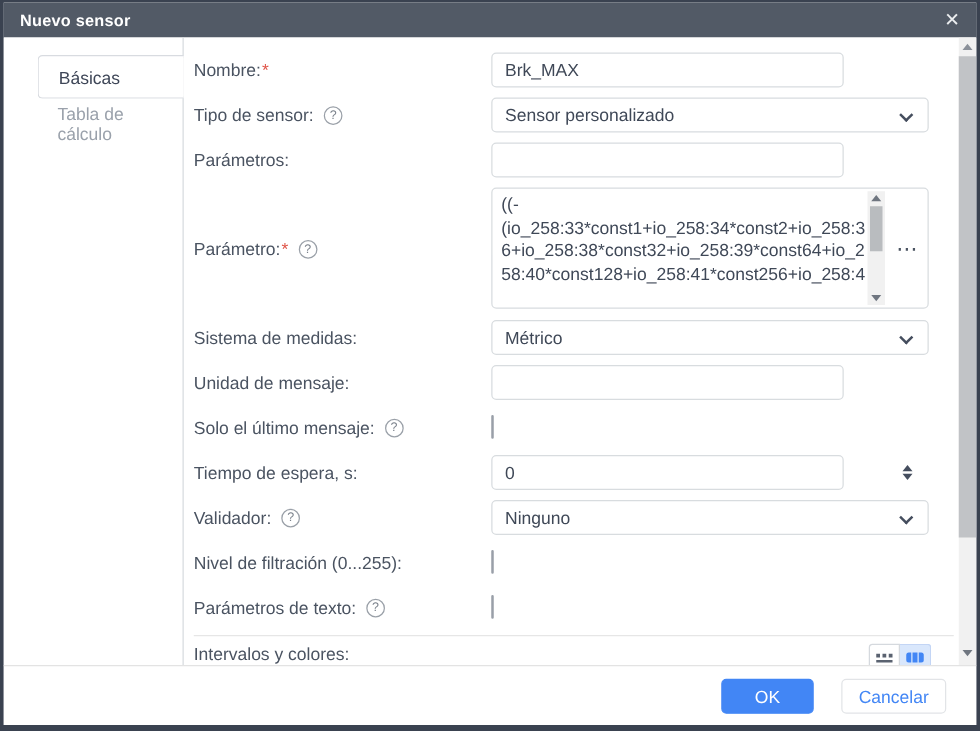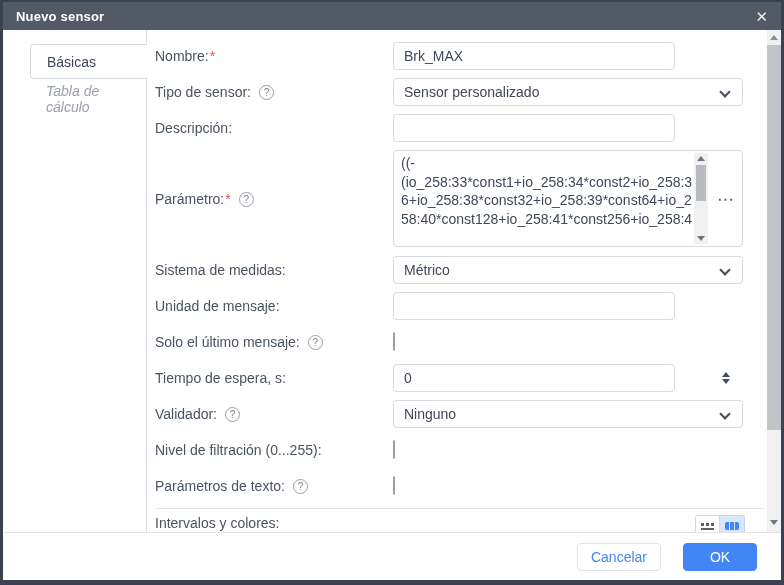--- a/index.html
+++ b/index.html
@@ -24,21 +24,21 @@
 
   
   .tabs{ width:144px; flex:0 0 144px; border-right:1px solid #d8dbe0; padding-top:14px; }
   .tab{ margin-left:27px; height:35px; display:flex; align-items:center;
         padding-left:16px; font-size:14px; color:#9aa1ab; cursor:pointer; }
   .tab.active{
     background:#fff; border:1px solid #d8dbe0; border-right:none;
     border-radius:4px 0 0 4px; margin-right:-1px; position:relative; z-index:1;
     color:#3e4657;
   }
-  .tab + .tab{ margin-top:2px;font-style:italic; }
+  .tab + .tab{ margin-top:2px; }
 
   
   .form{ flex:1 1 auto; padding:12px 0 0 8px; overflow:hidden; }
   .row{ display:flex; align-items:center; margin-bottom:8px; min-height:28px; }
   .row.ta-row{ margin-bottom:9px; }
   .lbl{ flex:0 0 238px; font-size:14px; color:#4a5361; display:flex; align-items:flex-end; }
   .req{ color:#e0564a; margin-left:1px; }
   .help{ width:15px; height:15px; border:1px solid #9aa0a8; border-radius:50%;
          font-size:10px; color:#7a818b; display:inline-flex; align-items:center;
          justify-content:center; margin-left:8px; flex:0 0 15px; }
@@ -161,21 +161,21 @@
         <span class="ctl">
           <span class="selectbox">
             <span>Sensor personalizado</span>
             <span class="chev"></span>
           </span>
         </span>
       </div>
 
       <div class="row">
         <span class="lbl">
-          <span>Descripción:</span>
+          <span>Parámetros:</span>
         </span>
         <span class="ctl">
           <input class="txt" type="text" value="" style="">
         </span>
       </div>
 
       <div class="row ta-row">
         <span class="lbl">
           <span>Parámetro:</span>
             <span class="req">*</span>
@@ -306,17 +306,17 @@
 
     <div class="vscroll">
       <div class="vs-up"></div>
       <div class="vs-thumb"></div>
       <div class="vs-dn"></div>
     </div>
 
   </div>
 
   <div class="footer">
+    <button class="btn ok">OK</button>
     <button class="btn cancel">Cancelar</button>
-    <button class="btn ok">OK</button>
   </div>
 
 </div>
 
 </body></html>

